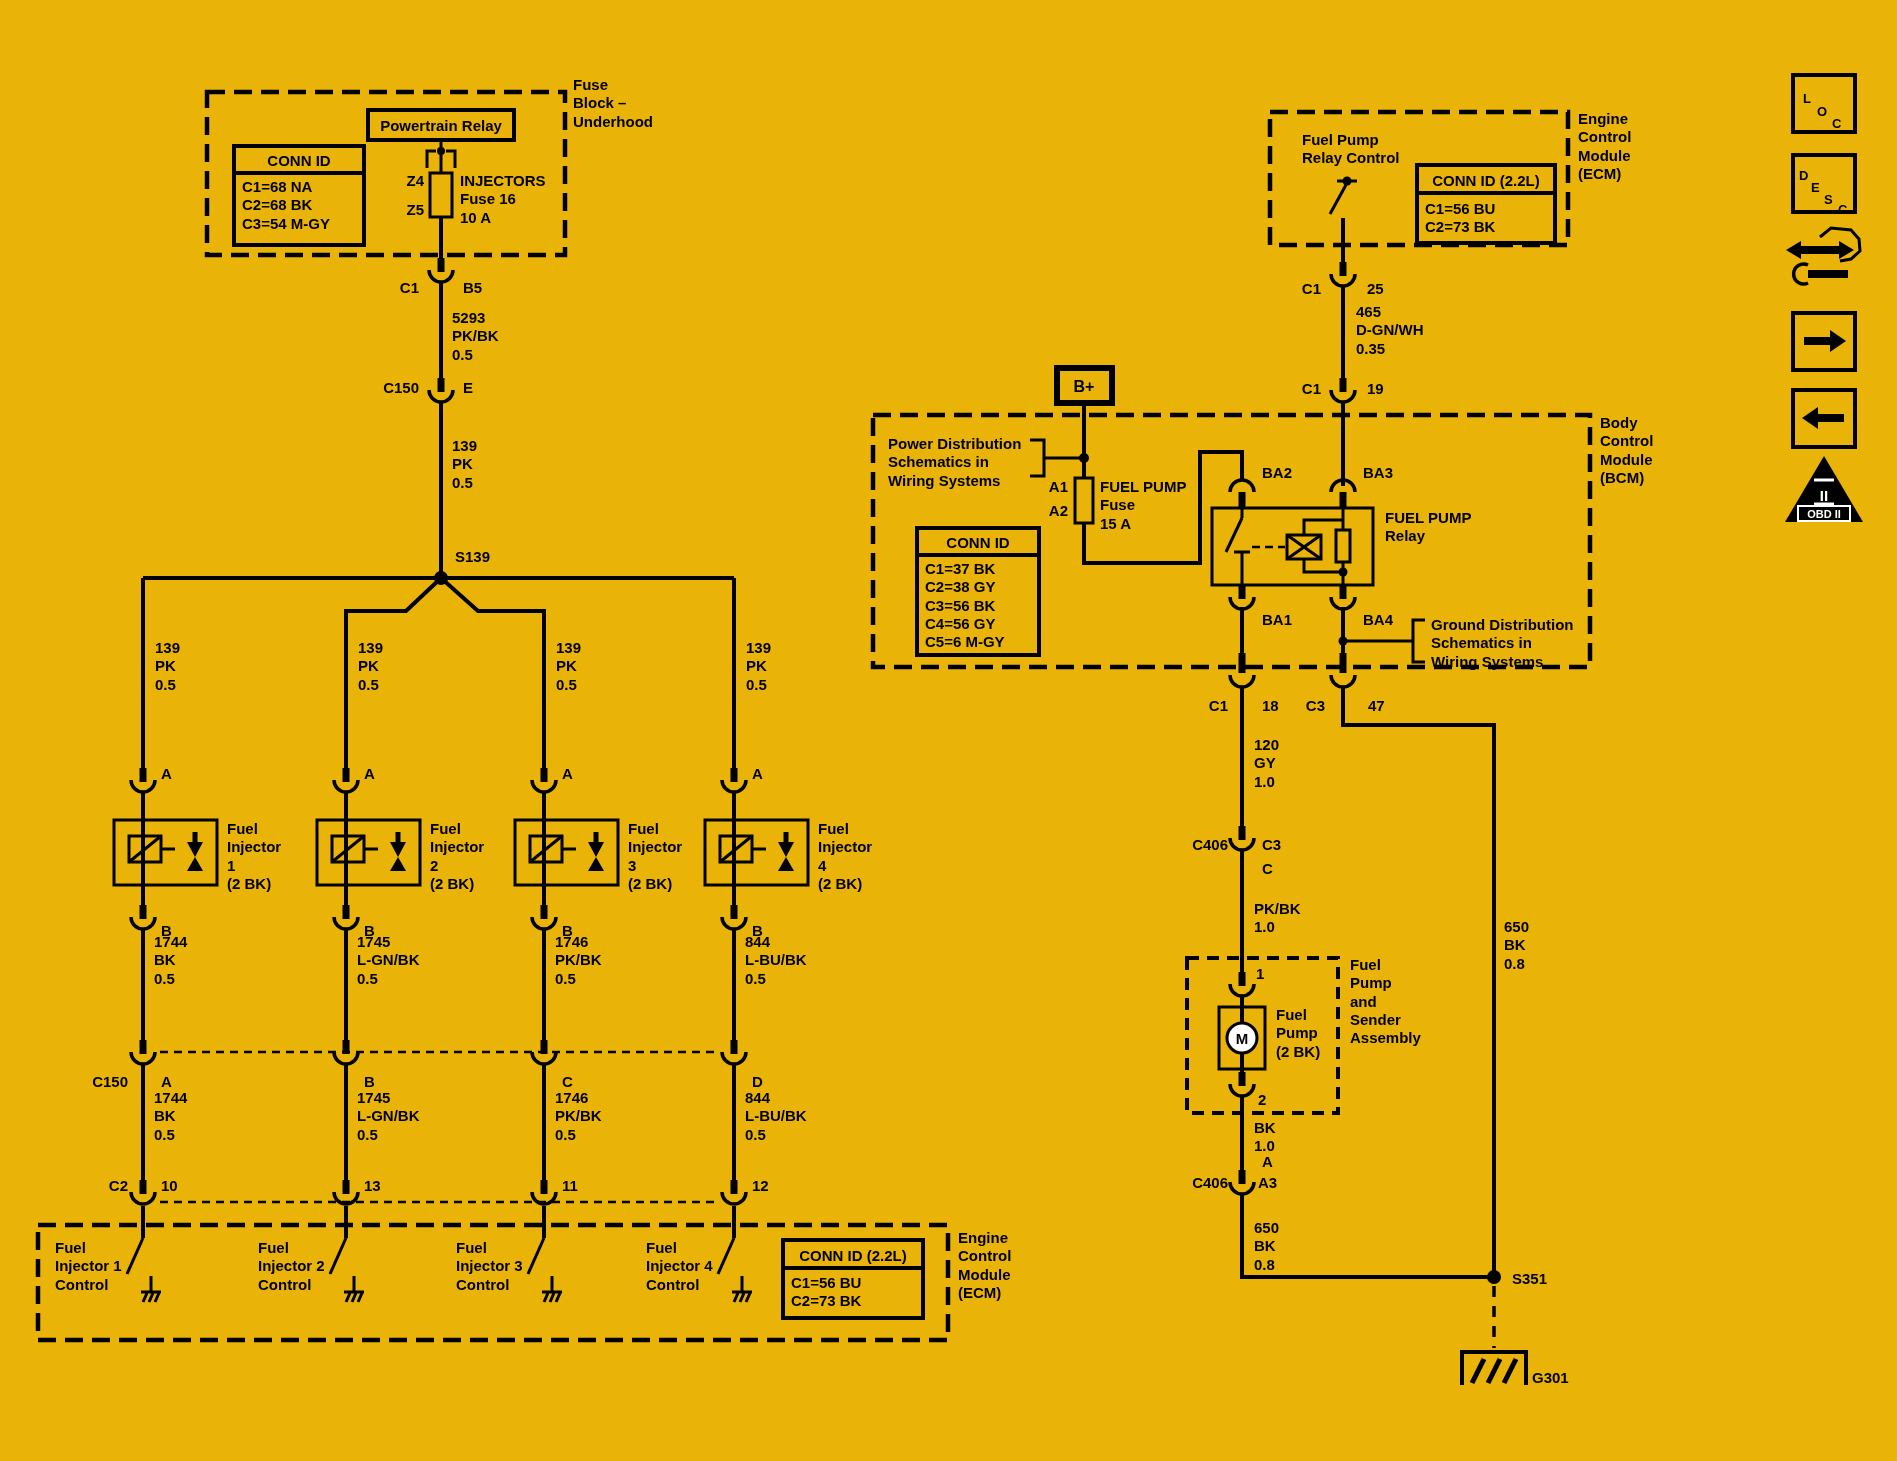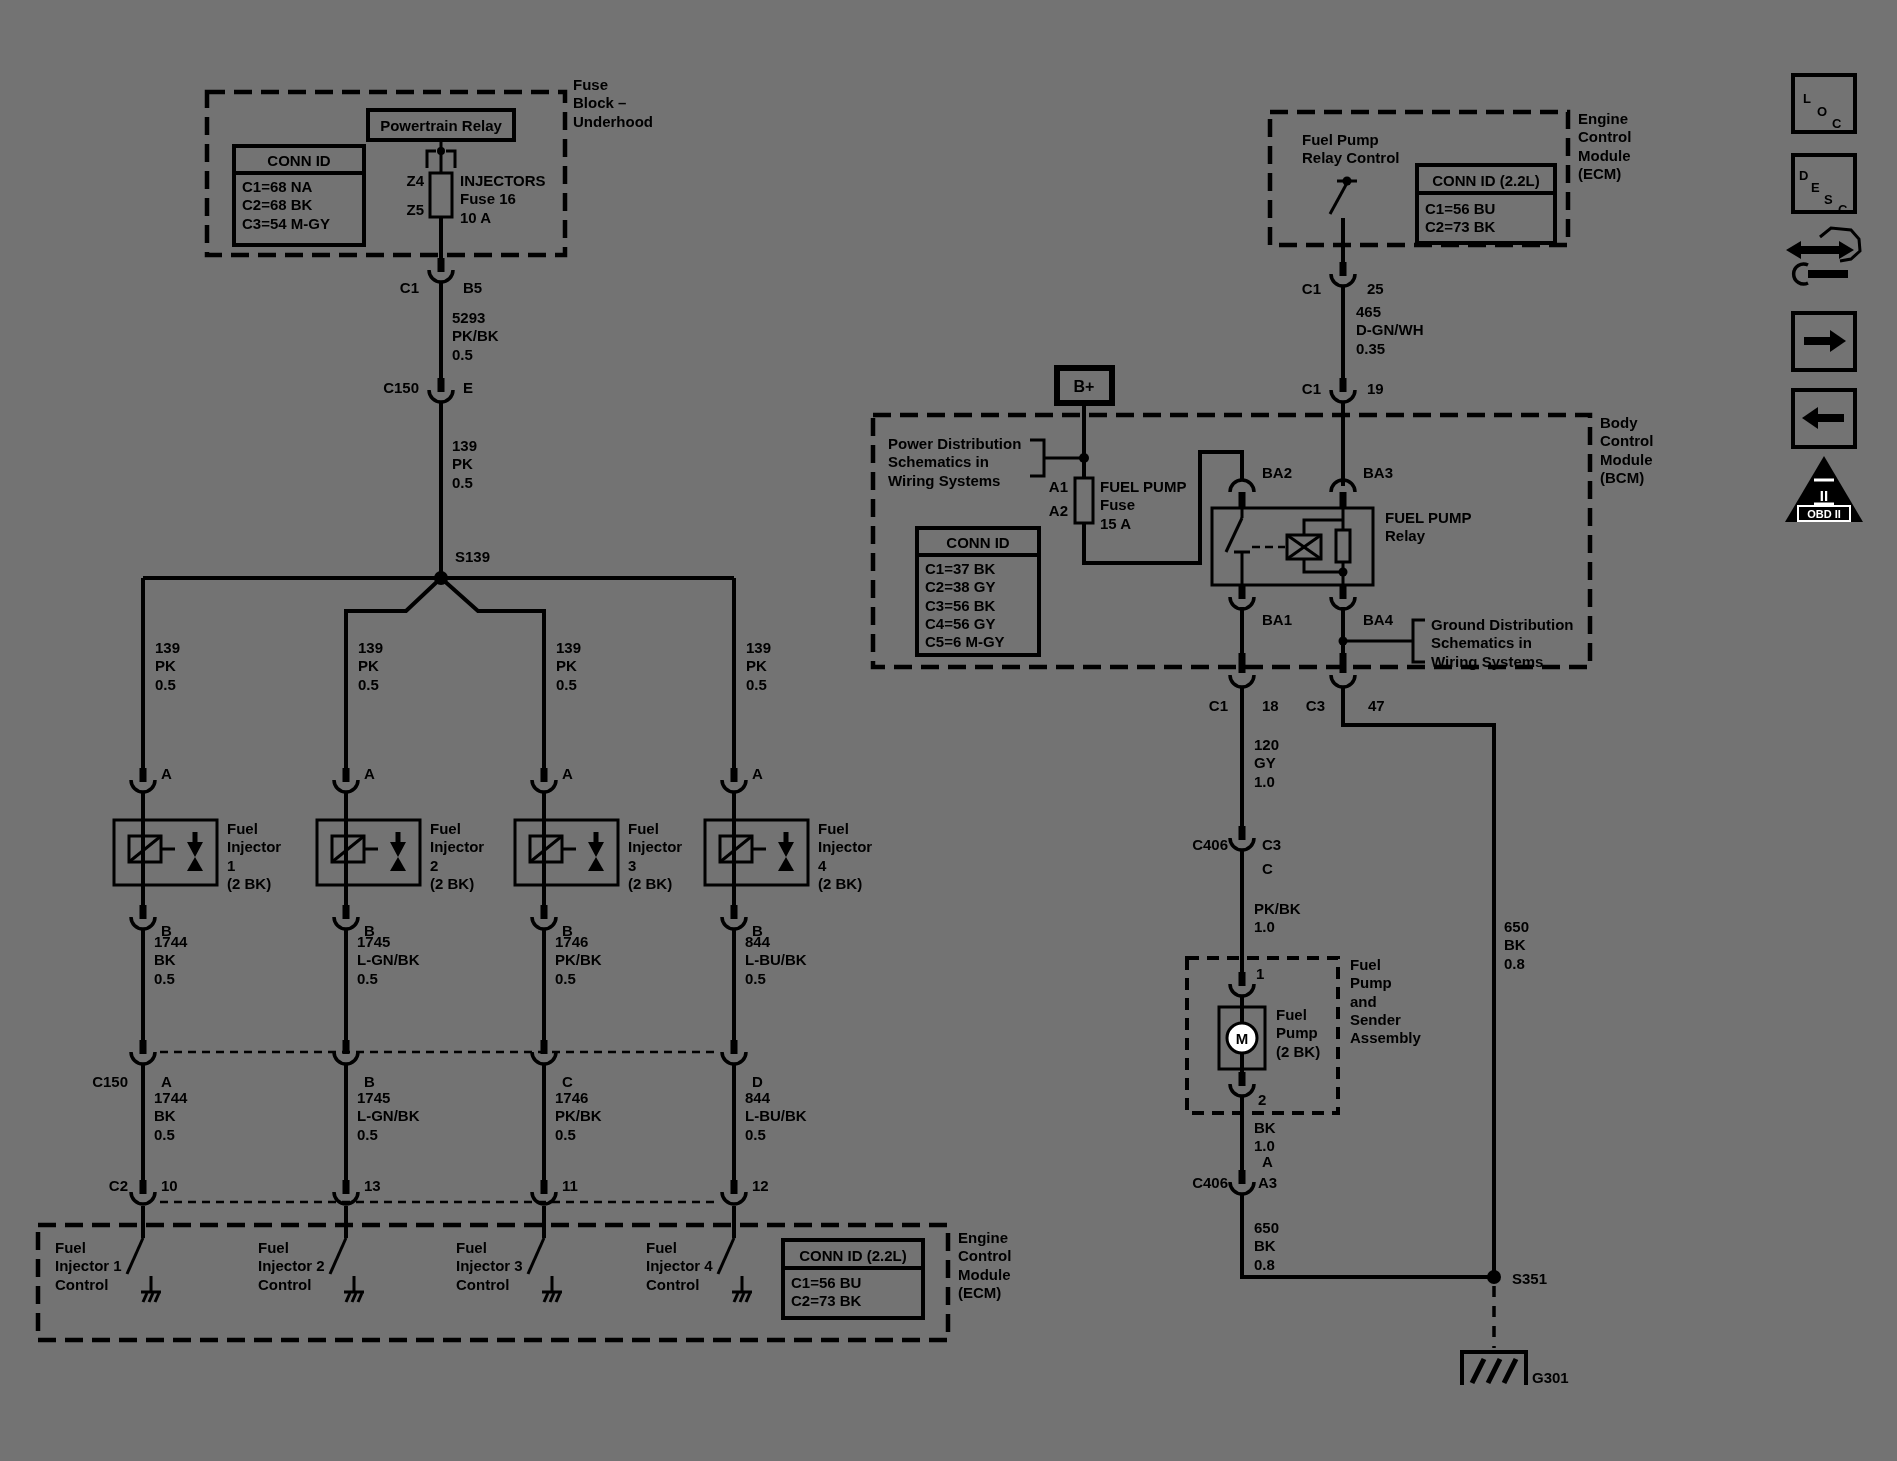--- a/index.html
+++ b/index.html
@@ -1,16 +1,16 @@
 <!DOCTYPE html>
 <html><head>
 <meta charset="utf-8">
 <style>
   html,body{margin:0;padding:0;background:#ffffff;}
-  .page{position:relative;width:1897px;height:1461px;background:#737373;overflow:hidden;text-decoration:underline;}
+  .page{position:relative;width:1897px;height:1461px;background:#eab308;overflow:hidden;text-decoration:underline;}
   svg{display:block;}
   .t{font-family:"Liberation Sans",sans-serif;font-weight:bold;font-size:15px;fill:#000;}
   .t13{font-size:13px;}
   .t16{font-size:16px;}
   .t11{font-size:11px;}
   .te{text-anchor:end;}
   .tm{text-anchor:middle;}
   .tw{fill:#fff;}
   .w{stroke:#000;stroke-width:4;fill:none;}
   .w3{stroke:#000;stroke-width:3;fill:none;}

